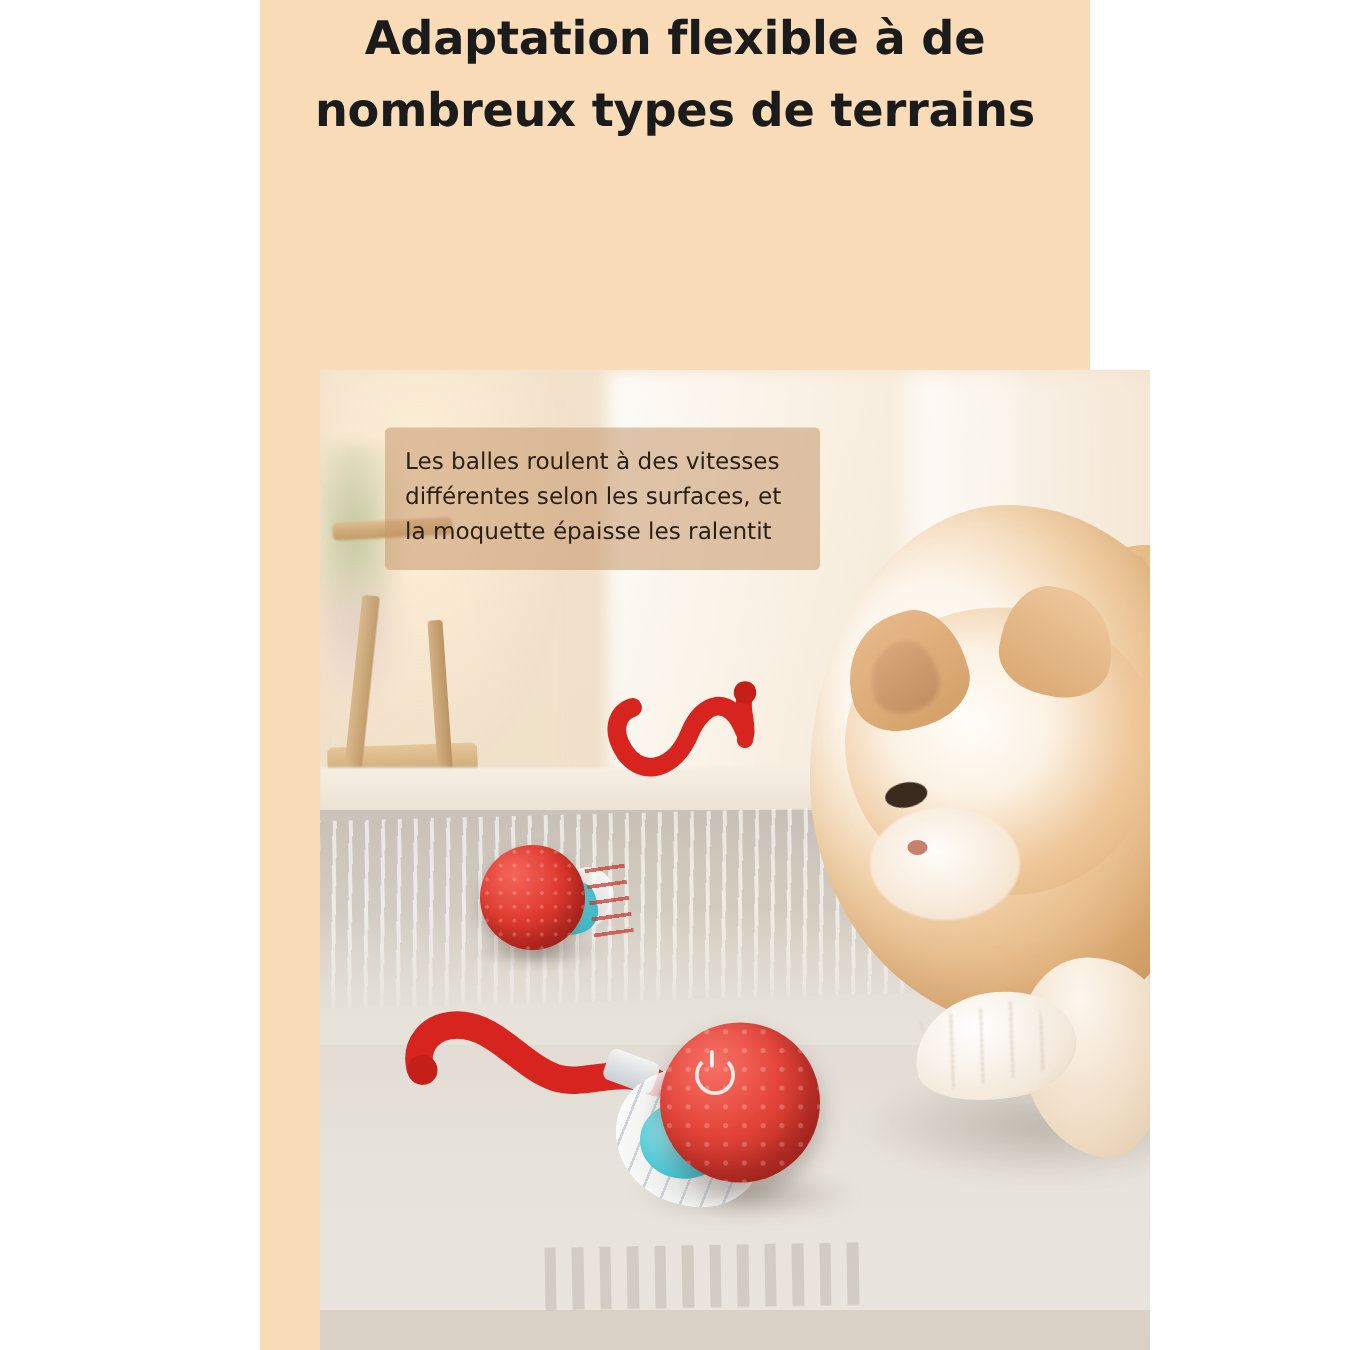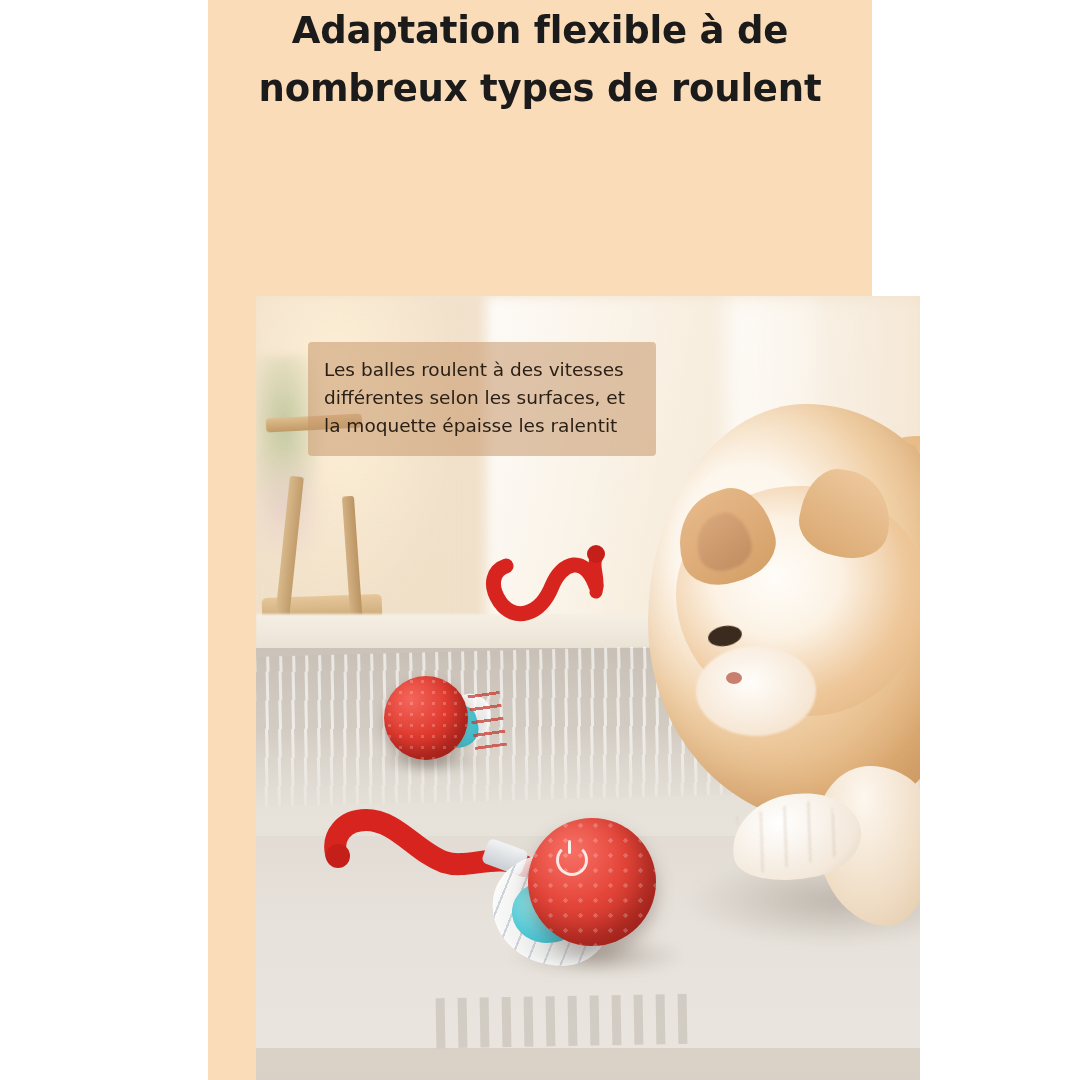--- a/index.html
+++ b/index.html
@@ -568,21 +568,21 @@
     text-align: left;
   }
 </style>
 </head>
 <body>
 
 <div class="page">
 
   <div class="banner"></div>
 
-  <div class="headline">Adaptation flexible à de nombreux types de roulent</div>
+  <div class="headline">Adaptation flexible à de nombreux types de terrains</div>
 
   <div class="photo">
 
     <div class="bg-wall"></div>
     <div class="bg-window-glow"></div>
     <div class="bg-curtain"></div>
     <div class="bg-curtain2"></div>
 
     <div class="plant"></div>
     <div class="plant2"></div>

